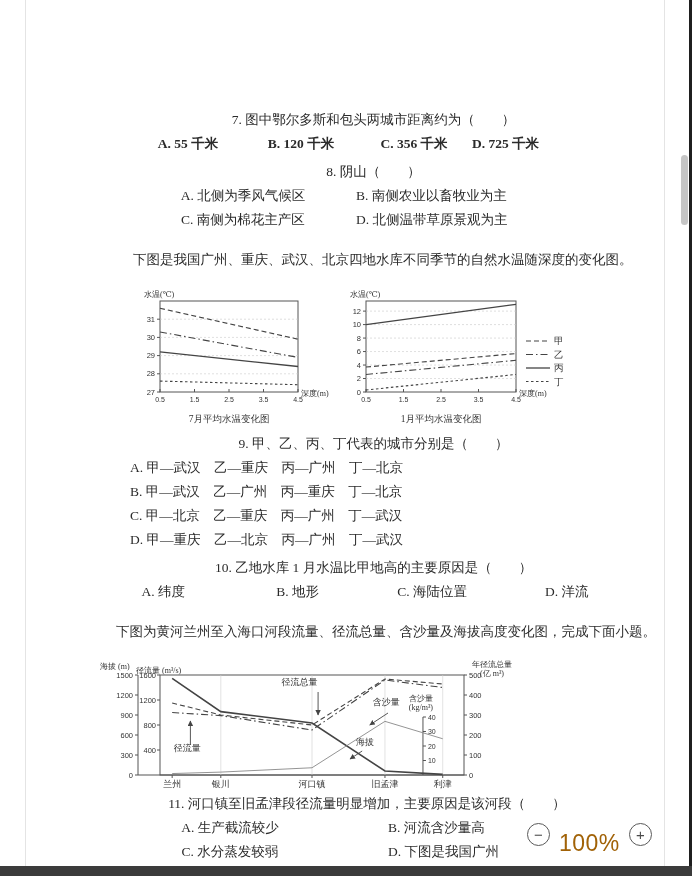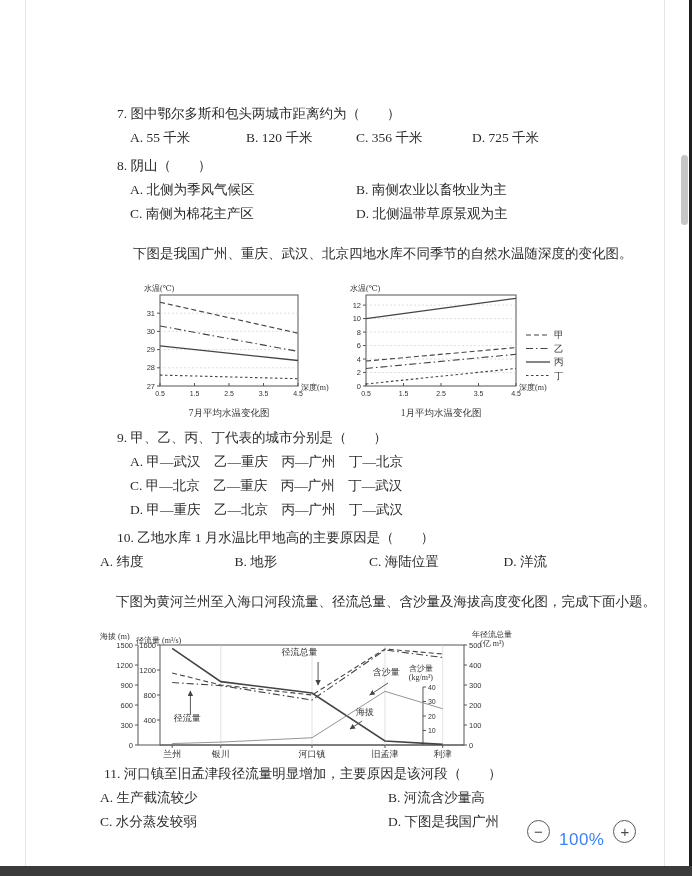--- a/index.html
+++ b/index.html
@@ -6,27 +6,27 @@
   body{
     width:692px;height:876px;position:relative;background:#ffffff;overflow:hidden;
     font-family:"Liberation Serif","DejaVu Serif",serif;color:#2b2b2b;
   }
   .edge-line{position:absolute;top:0;bottom:10px;width:1px;background:#e4e4e4;}
   .edge-left{left:25px;}
   .edge-right{left:664px;}
   .right-dark{position:absolute;right:0;top:0;width:3px;height:876px;background:#1f1f1f;}
   .bottom-bar{position:absolute;left:0;bottom:0;width:100%;height:10px;background:#3b3b3b;}
   .scroll-thumb{position:absolute;left:681px;top:155px;width:7px;height:70px;background:#c6c6c6;border-radius:4px;}
-  .doc{position:absolute;left:90px;top:102px;width:540px;font-size:13.5px;}
+  .doc{position:absolute;left:90px;top:108px;width:540px;font-size:13.5px;text-align:center;}
   .line{line-height:24px;height:24px;white-space:nowrap;}
   .qblock{margin-bottom:4px;}
   .qstem{padding-left:27px;}
   .qstem-sm{padding-left:14px;}
   .opt-row{display:flex;}
-  .row4{padding-left:40px;}
+  .row4{padding-left:40px;font-weight:bold;}
   .row4 .opt:nth-child(1){width:116px;}
   .row4 .opt:nth-child(2){width:110px;}
   .row4 .opt:nth-child(3){width:116px;}
   .grid2a{padding-left:40px;}
   .grid2a .opt:first-child{width:226px;}
   .list{padding-left:40px;}
   .row4b{padding-left:10px;gap:8px;}
   .row4b .opt{width:130px;}
   .grid2b{padding-left:10px;gap:28px;}
   .grid2b .opt:first-child{width:260px;}
@@ -35,21 +35,21 @@
   .indent10{padding-left:10px;}
   .chart-row{display:flex;gap:6px;padding-left:22px;margin:2px 0 4px 0;}
   .river-wrap{padding-left:8px;margin:0 0 2px 0;}
   svg{display:block;}
   svg text{fill:#333;}
   .zoomctl{position:absolute;left:527px;top:812px;display:flex;align-items:center;gap:9px;
     font-family:"Liberation Sans","DejaVu Sans",sans-serif;}
   .zbtn{background:none;border:1.5px solid #5a5a5a;border-radius:50%;width:23px;height:23px;
     color:#4a4a4a;font-size:15px;line-height:1;padding:0;display:flex;align-items:center;
     justify-content:center;cursor:pointer;font-family:"Liberation Sans",sans-serif;}
-  .zlevel{font-size:17px;color:#3b82f6;letter-spacing:0.5px;margin-top:18px;}
+  .zlevel{font-size:23px;color:#a16207;letter-spacing:0.5px;margin-top:18px;}
 </style>
 </head>
 <body>
 
 <div class="edge-line edge-left"></div>
 <div class="edge-line edge-right"></div>
 <div class="right-dark"></div>
 <div class="bottom-bar"></div>
 <div class="scroll-thumb"></div>
 
@@ -159,20 +159,23 @@
         <line x1="186" y1="93.5" x2="210" y2="93.5" stroke="#444" stroke-width="1.1" stroke-dasharray="2.5,2.5"></line>
         <text x="214" y="96.5" font-size="9.5">丁</text>
         <text x="101" y="134" text-anchor="middle" font-size="9.5">1月平均水温变化图</text>
       </svg>
   </div>
 
   <section class="qblock">
       <div class="line qstem">9. 甲、乙、丙、丁代表的城市分别是（　　）</div>
       <div class="line opt-row list">
         <span class="opt">A. 甲—武汉　乙—重庆　丙—广州　丁—北京</span>
+      </div>
+      <div class="line opt-row list">
+        <span class="opt">B. 甲—武汉　乙—广州　丙—重庆　丁—北京</span>
       </div>
       <div class="line opt-row list">
         <span class="opt">C. 甲—北京　乙—重庆　丙—广州　丁—武汉</span>
       </div>
       <div class="line opt-row list">
         <span class="opt">D. 甲—重庆　乙—北京　丙—广州　丁—武汉</span>
       </div>
     </section>
   <section class="qblock">
       <div class="line qstem">10. 乙地水库 1 月水温比甲地高的主要原因是（　　）</div>

